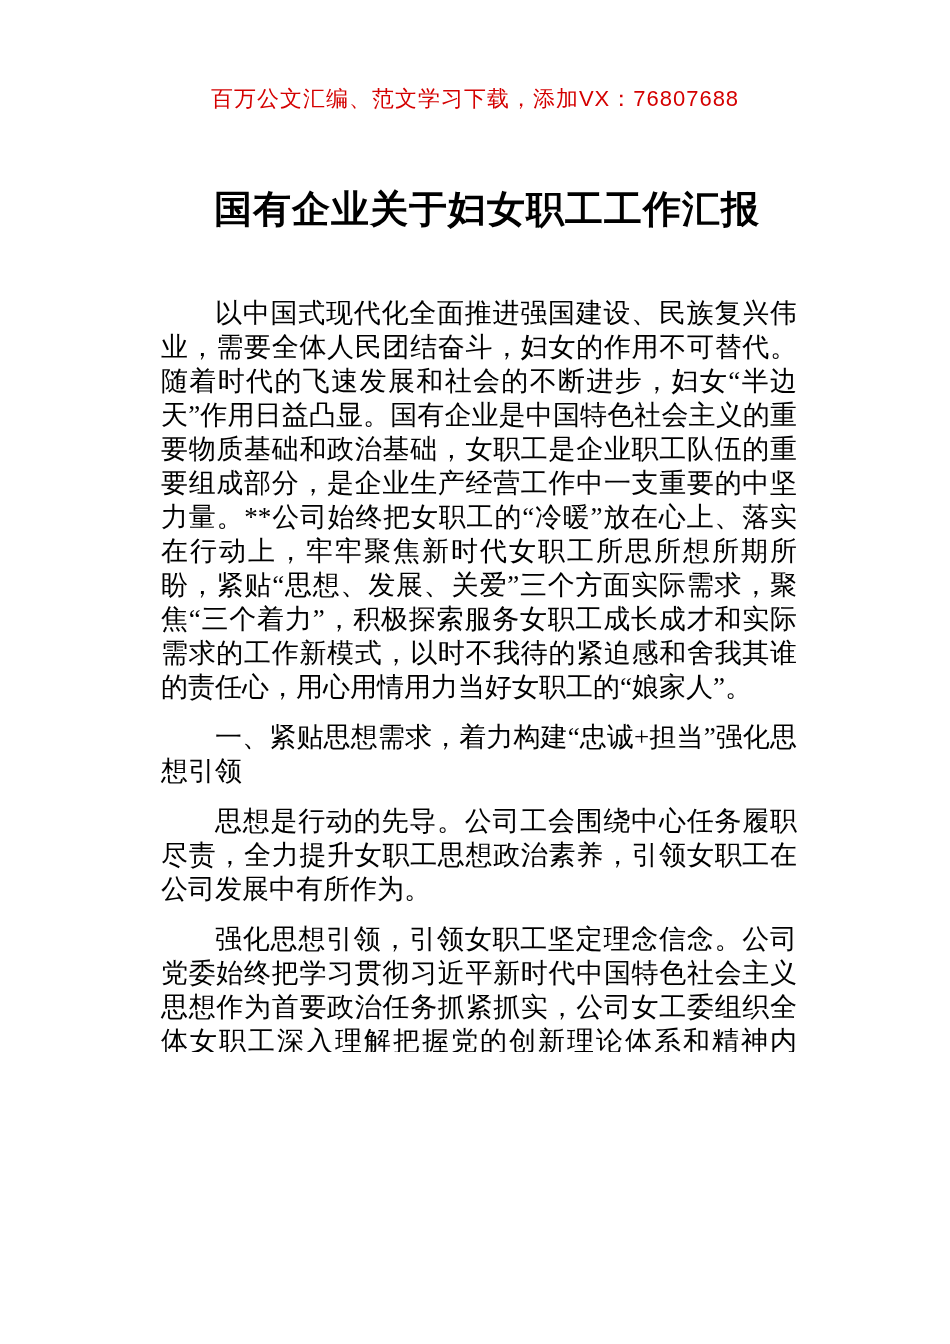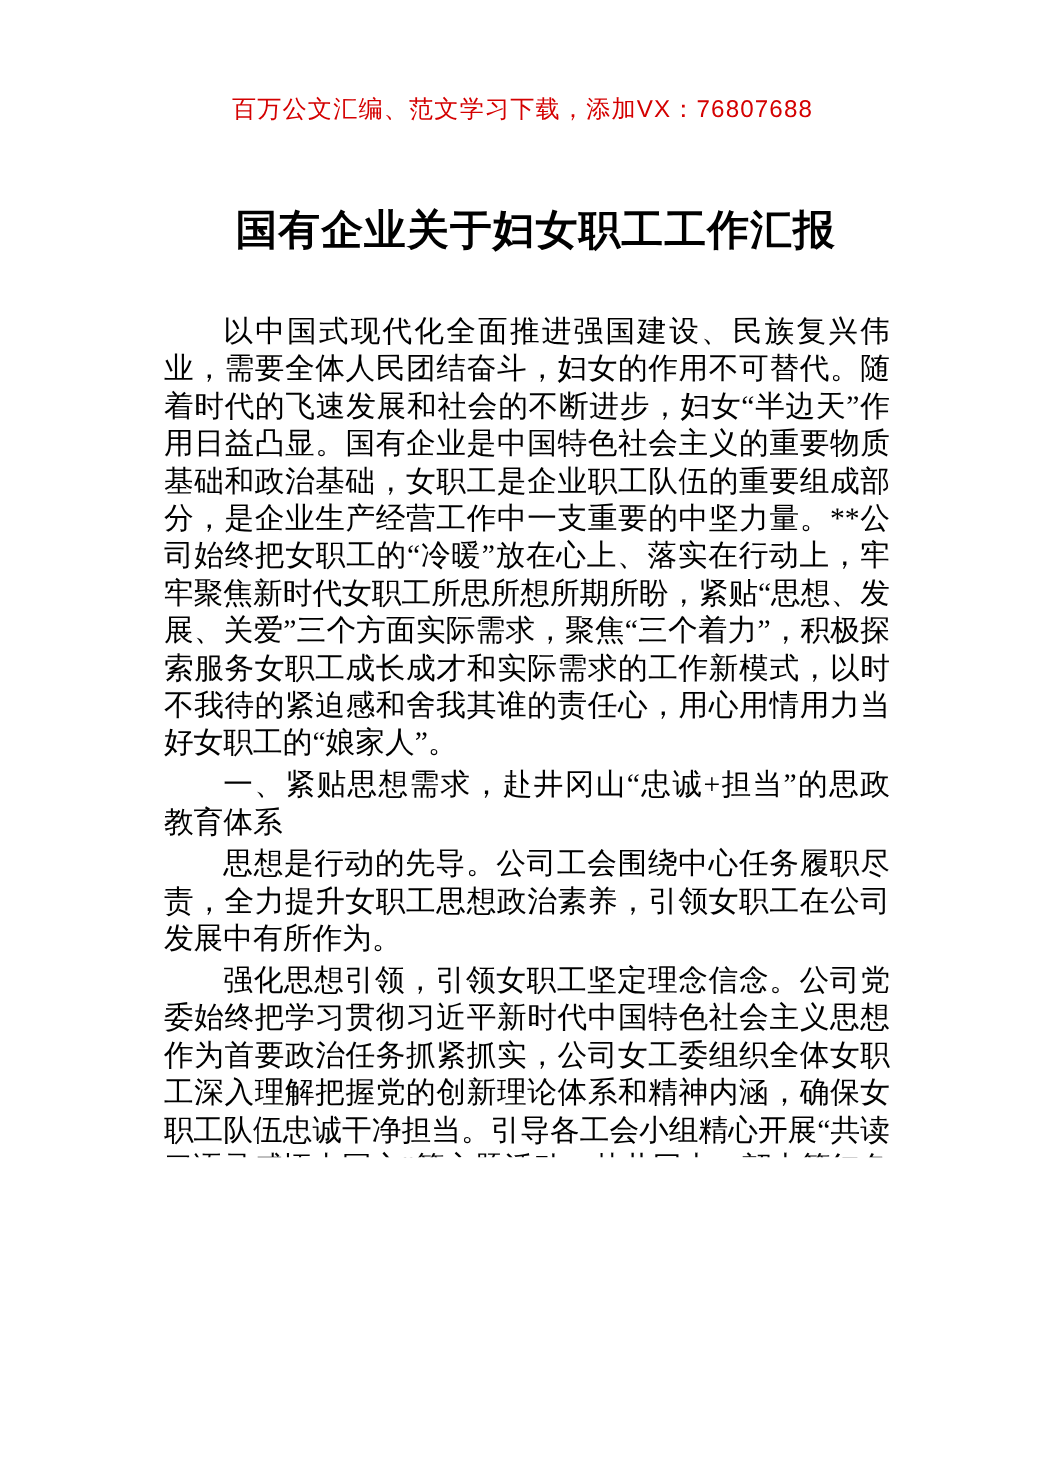--- a/index.html
+++ b/index.html
@@ -44,21 +44,21 @@
     position: absolute;
     top: 280px;
     left: 145px;
     width: 668px;
     font-size: 27px;
     line-height: 34px;
     text-align: justify;
     color: #000000;
   }
   .content p {
-    margin: 4px;
+    margin: 16px;
     padding: 0;
     text-indent: 2em;
   }
   .corner {
     position: absolute;
     width: 16px;
     height: 14px;
   }
   .corner-left {
     left: 55px;
@@ -77,21 +77,21 @@
 <body>
 
 <div class="page">
 
   <div class="watermark">百万公文汇编、范文学习下载，添加VX：76807688</div>
 
   <h1 class="title">国有企业关于妇女职工工作汇报</h1>
 
   <div class="content">
     <p>以中国式现代化全面推进强国建设、民族复兴伟业，需要全体人民团结奋斗，妇女的作用不可替代。随着时代的飞速发展和社会的不断进步，妇女“半边天”作用日益凸显。国有企业是中国特色社会主义的重要物质基础和政治基础，女职工是企业职工队伍的重要组成部分，是企业生产经营工作中一支重要的中坚力量。**公司始终把女职工的“冷暖”放在心上、落实在行动上，牢牢聚焦新时代女职工所思所想所期所盼，紧贴“思想、发展、关爱”三个方面实际需求，聚焦“三个着力”，积极探索服务女职工成长成才和实际需求的工作新模式，以时不我待的紧迫感和舍我其谁的责任心，用心用情用力当好女职工的“娘家人”。</p>
-    <p>一、紧贴思想需求，赴井冈山“忠诚+担当”的思政教育体系</p>
+    <p>一、紧贴思想需求，着力构建“忠诚+担当”强化思想引领</p>
     <p>思想是行动的先导。公司工会围绕中心任务履职尽责，全力提升女职工思想政治素养，引领女职工在公司发展中有所作为。</p>
     <p>强化思想引领，引领女职工坚定理念信念。公司党委始终把学习贯彻习近平新时代中国特色社会主义思想作为首要政治任务抓紧抓实，公司女工委组织全体女职工深入理解把握党的创新理论体系和精神内涵，确保女职工队伍忠诚干净担当。引导各工会小组精心开展“共读习语录感悟中国心”等主题活动，赴井冈山、韶山等红色教育基地参观学习，在学思践悟中不断筑牢女职工队伍的坚定信仰引导女职工坚定不移听党话、矢志不渝跟党走。</p>
   </div>
 
   <div class="corner corner-left"></div>
   <div class="corner corner-right"></div>
 
 </div>
 
 </body></html>

